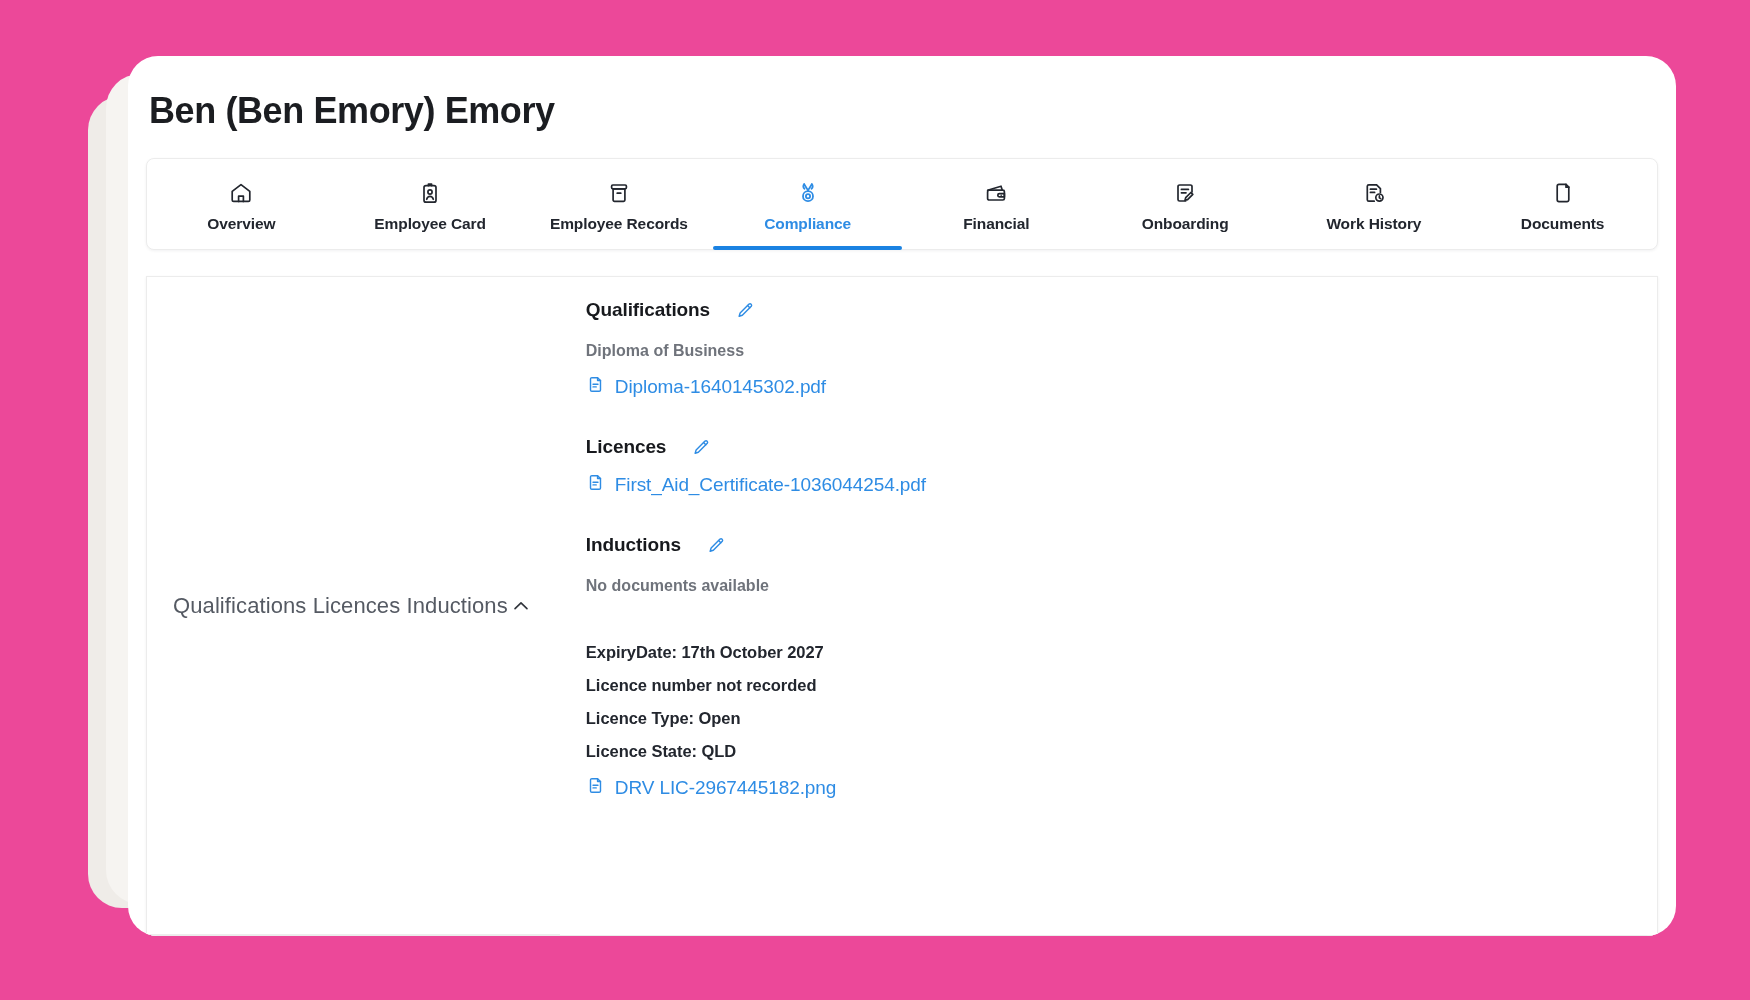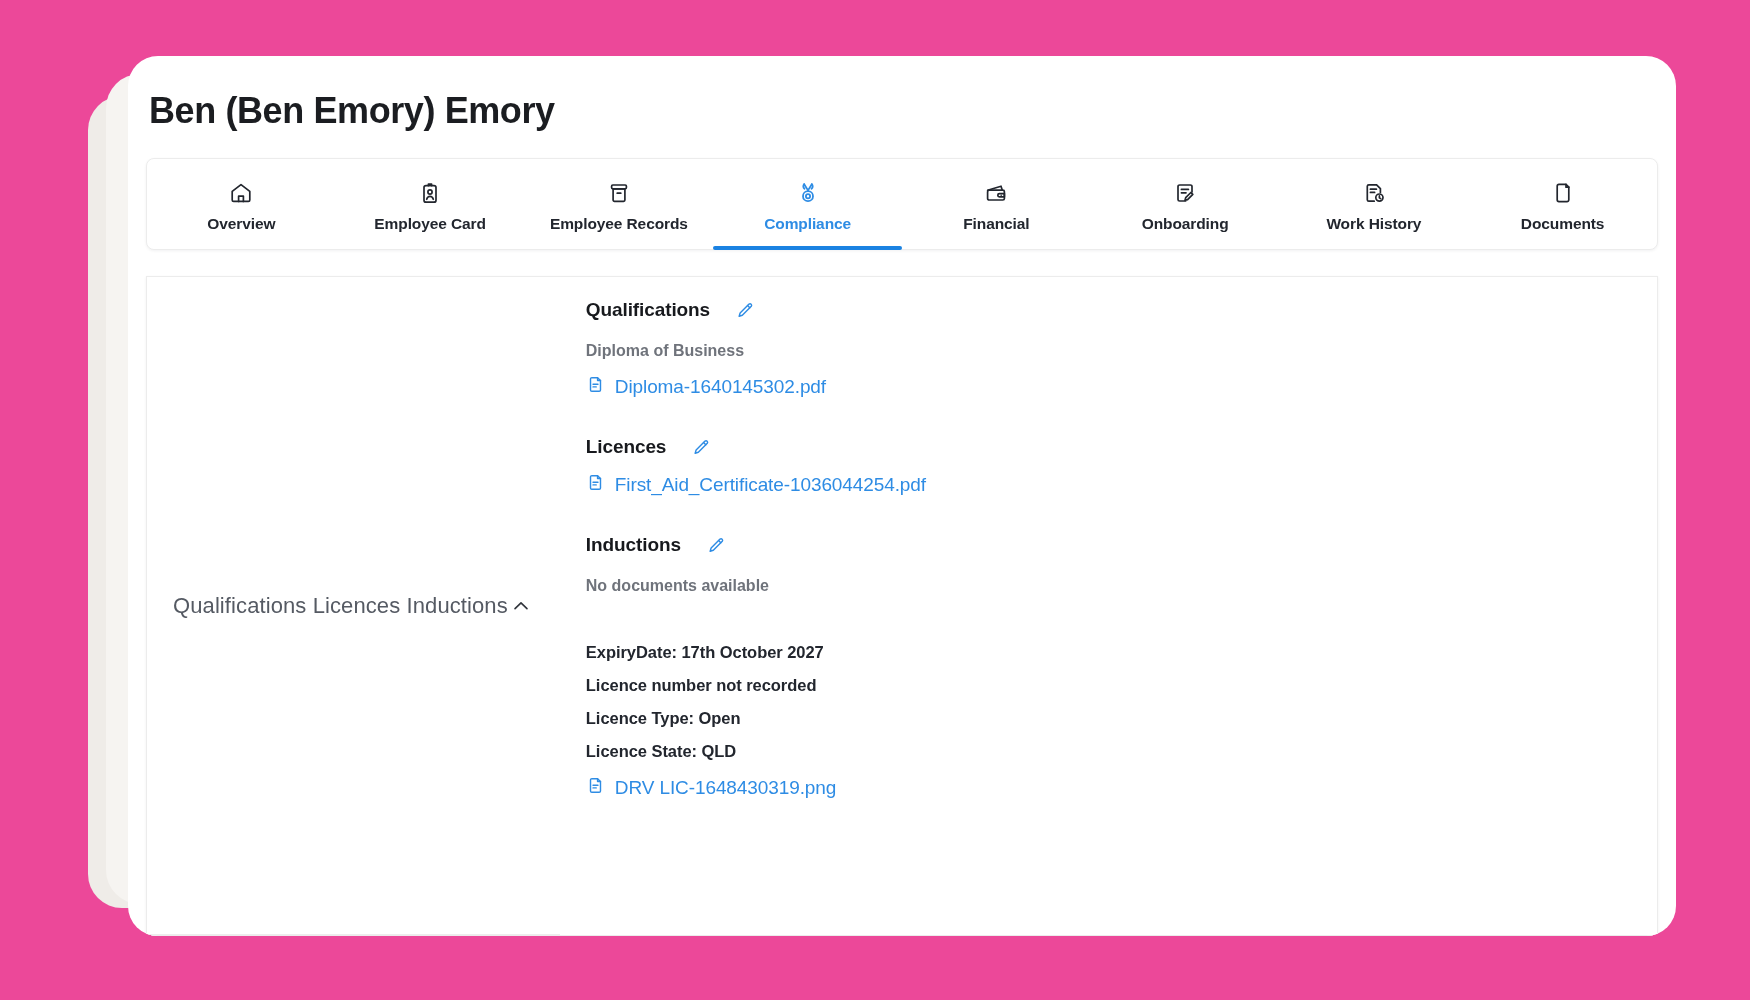--- a/index.html
+++ b/index.html
@@ -315,20 +315,20 @@
         <div class="dl-line">Licence State: QLD</div>
         <div class="file-row">
           <span>
             <svg width="19" height="19" viewBox="0 0 24 24" fill="none" stroke="#2e8ce4" stroke-width="1.8" stroke-linecap="round" stroke-linejoin="round">
               <path d="M14.6 3.4H7.4A1.7 1.7 0 0 0 5.7 5.1v13.8a1.7 1.7 0 0 0 1.7 1.7h9.2a1.7 1.7 0 0 0 1.7-1.7V7z"></path>
               <path d="M14.6 3.4V7h3.7"></path>
               <path d="M8.9 11.6h6.2"></path>
               <path d="M8.9 15h4"></path>
             </svg>
           </span>
-          <a href="#">DRV LIC-1648430319.png</a>
+          <a href="#">DRV LIC-2967445182.png</a>
         </div>
 
       </div>
     </div>
 
   </div>
 </div>
 
 </body></html>

